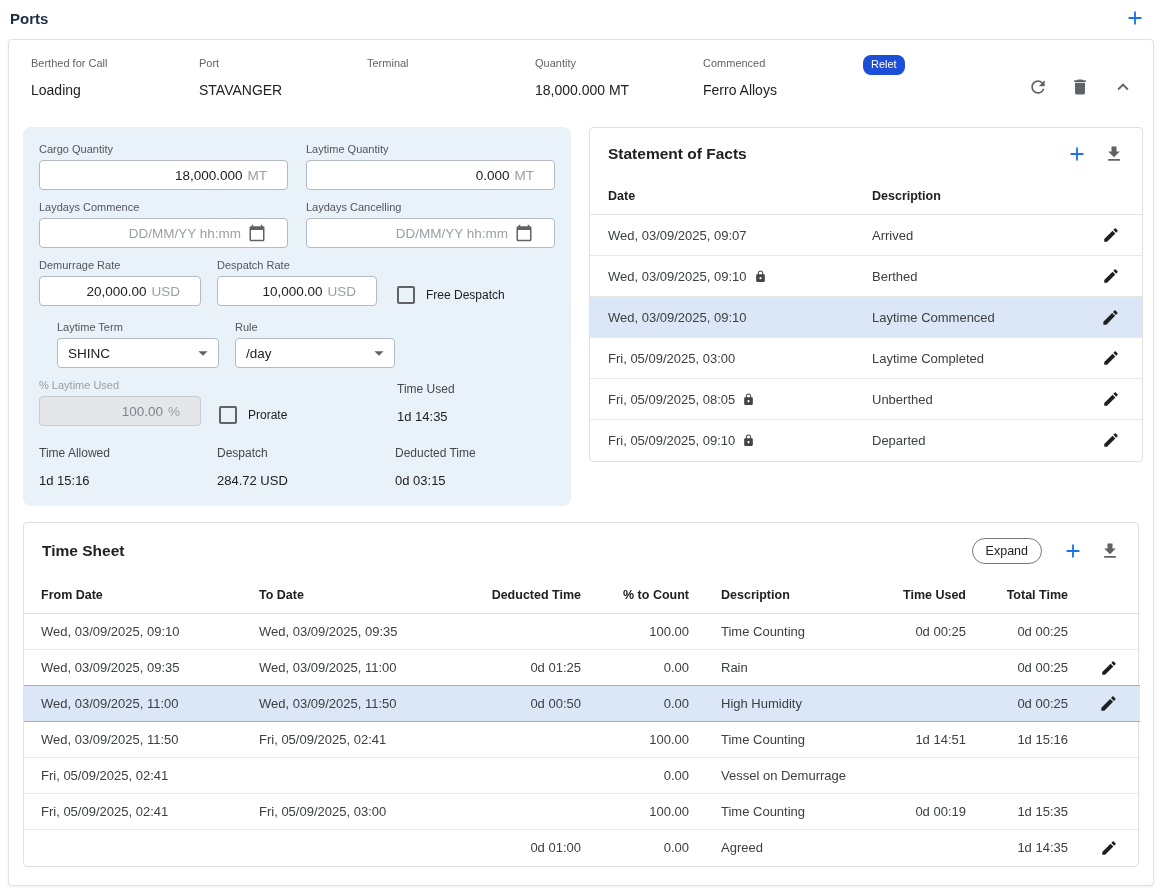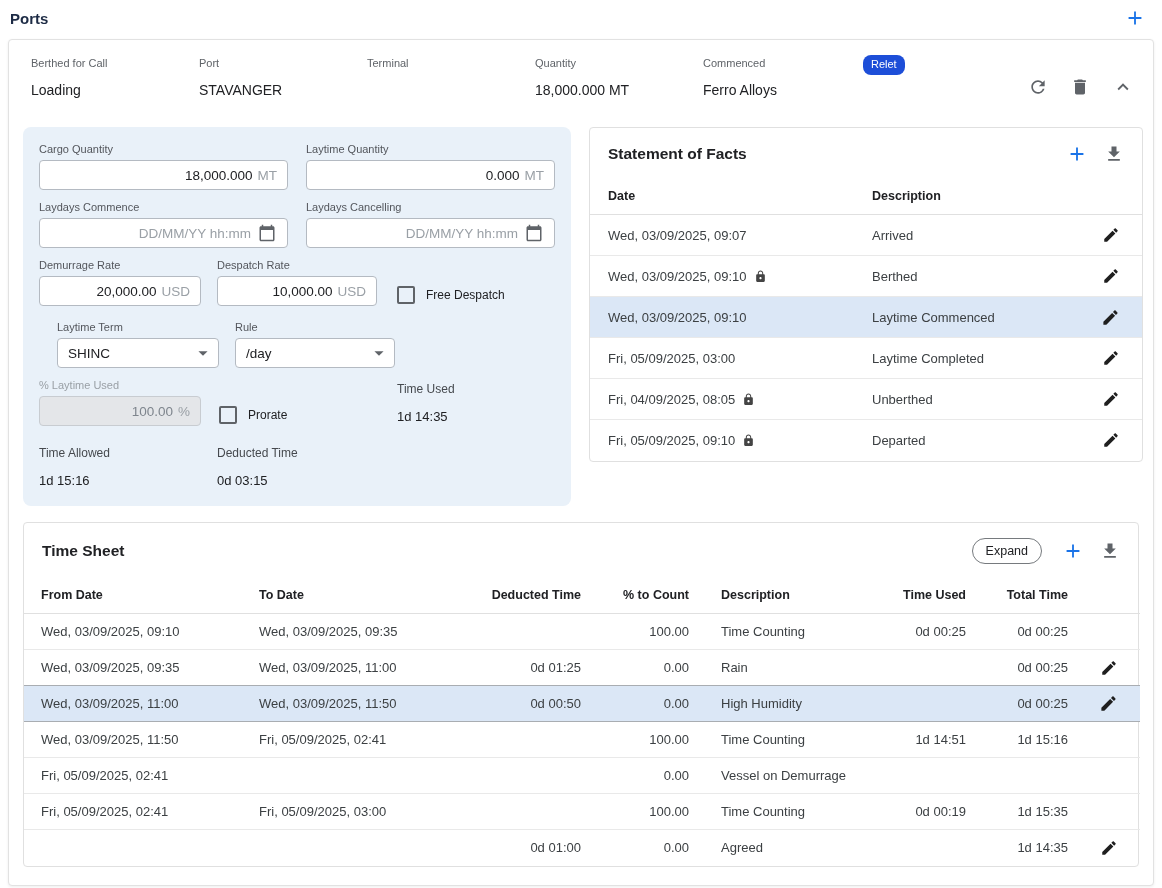--- a/index.html
+++ b/index.html
@@ -24,21 +24,21 @@
   .card-body { display:flex; gap:18px; padding:26px 14px 0; align-items:flex-start; }
 
   
   .laytime-form { width:548px; background:#e9f1f9; border-radius:8px; padding:16px; flex-shrink:0; }
   .form-row { display:flex; margin-bottom:11px; }
   .ffield { display:flex; flex-direction:column; }
   .flabel { font-size:11px; color:#53565c; margin-bottom:5px; }
   .flabel.disabled { color:#9aa0a6; }
   .w250 { width:250px; } .w162 { width:162px; } .w160 { width:160px; }
   .ml16 { margin-left:16px; } .ml18 { margin-left:18px; } .ml20 { margin-left:20px; }
-  .input-box { height:30px; background:#fff; border:1px solid #b4bac2; border-radius:4px; display:flex; align-items:center; padding:0 10px; }
+  .input-box { height:30px; background:#fff; border:1px solid #b4bac2; border-radius:4px; display:flex; align-items:center; padding:0 20px; }
   .input-box input { border:none; outline:none; flex:1; min-width:0; text-align:right; font-size:13.5px; font-family:inherit; color:#202124; background:transparent; }
   .input-box input.left { text-align:right; }
   .input-box input::placeholder { color:#9aa0a6; }
   .input-box.disabled { background:#e4e6e9; border-color:#c8ccd1; }
   .input-box.disabled input { color:#7e858d; }
   .suffix { color:#9aa0a6; font-size:13.5px; margin-left:5px; white-space:nowrap; }
   .input-box .cal-btn { margin-left:6px; padding:1px; }
   .select-box { height:30px; background:#fff; border:1px solid #b4bac2; border-radius:4px; display:flex; align-items:center; justify-content:space-between; padding:0 4px 0 10px; font-size:13.5px; color:#202124; cursor:pointer; }
   .checkbox-row { display:flex; align-items:center; gap:11px; height:30px; margin-top:21px; cursor:pointer; }
   .checkbox { width:18px; height:18px; border:2px solid #5f6368; border-radius:2px; background:transparent; flex-shrink:0; }
@@ -238,20 +238,24 @@
           <span class="slabel">Time Used</span>
           <span class="svalue">1d 14:35</span>
         </div>
       </div>
 
       <div class="form-row" style="margin-bottom:2px; margin-top:16px;">
         <div class="stat w178">
           <span class="slabel">Time Allowed</span>
           <span class="svalue">1d 15:16</span>
         </div>
+        <div class="stat w178">
+          <span class="slabel">Despatch</span>
+          <span class="svalue">284.72 USD</span>
+        </div>
         <div class="stat">
           <span class="slabel">Deducted Time</span>
           <span class="svalue">0d 03:15</span>
         </div>
       </div>
 
     </div>
 
     <div class="panel sof-card">
       <div class="panel-header">
@@ -307,21 +311,21 @@
                     </svg></span></button></td>
           </tr>
           <tr>
             <td class="pl18"><span>Fri, 05/09/2025, 03:00</span></td>
             <td>Laytime Completed</td>
             <td class="edit-cell"><button class="edit-btn"><span><svg width="18" height="18" viewBox="0 0 24 24" fill="#1f1f1f">
                       <path d="M3 17.25V21h3.75L17.81 9.94l-3.75-3.75L3 17.25zM20.71 7.04c.39-.39.39-1.02 0-1.41l-2.34-2.34c-.39-.39-1.02-.39-1.41 0l-1.83 1.83 3.75 3.75 1.83-1.83z"></path>
                     </svg></span></button></td>
           </tr>
           <tr>
-            <td class="pl18"><span>Fri, 04/09/2025, 08:05</span><span class="lock-icon"><svg width="13" height="13" viewBox="0 0 24 24" fill="#444">
+            <td class="pl18"><span>Fri, 05/09/2025, 08:05</span><span class="lock-icon"><svg width="13" height="13" viewBox="0 0 24 24" fill="#444">
                     <path d="M18 8h-1V6c0-2.76-2.24-5-5-5S7 3.24 7 6v2H6c-1.1 0-2 .9-2 2v10c0 1.1.9 2 2 2h12c1.1 0 2-.9 2-2V10c0-1.1-.9-2-2-2zm-6 9c-1.1 0-2-.9-2-2s.9-2 2-2 2 .9 2 2-.9 2-2 2zm3.1-9H8.9V6c0-1.71 1.39-3.1 3.1-3.1 1.71 0 3.1 1.39 3.1 3.1v2z"></path>
                   </svg></span></td>
             <td>Unberthed</td>
             <td class="edit-cell"><button class="edit-btn"><span><svg width="18" height="18" viewBox="0 0 24 24" fill="#1f1f1f">
                       <path d="M3 17.25V21h3.75L17.81 9.94l-3.75-3.75L3 17.25zM20.71 7.04c.39-.39.39-1.02 0-1.41l-2.34-2.34c-.39-.39-1.02-.39-1.41 0l-1.83 1.83 3.75 3.75 1.83-1.83z"></path>
                     </svg></span></button></td>
           </tr>
           <tr>
             <td class="pl18"><span>Fri, 05/09/2025, 09:10</span><span class="lock-icon"><svg width="13" height="13" viewBox="0 0 24 24" fill="#444">
                     <path d="M18 8h-1V6c0-2.76-2.24-5-5-5S7 3.24 7 6v2H6c-1.1 0-2 .9-2 2v10c0 1.1.9 2 2 2h12c1.1 0 2-.9 2-2V10c0-1.1-.9-2-2-2zm-6 9c-1.1 0-2-.9-2-2s.9-2 2-2 2 .9 2 2-.9 2-2 2zm3.1-9H8.9V6c0-1.71 1.39-3.1 3.1-3.1 1.71 0 3.1 1.39 3.1 3.1v2z"></path>

